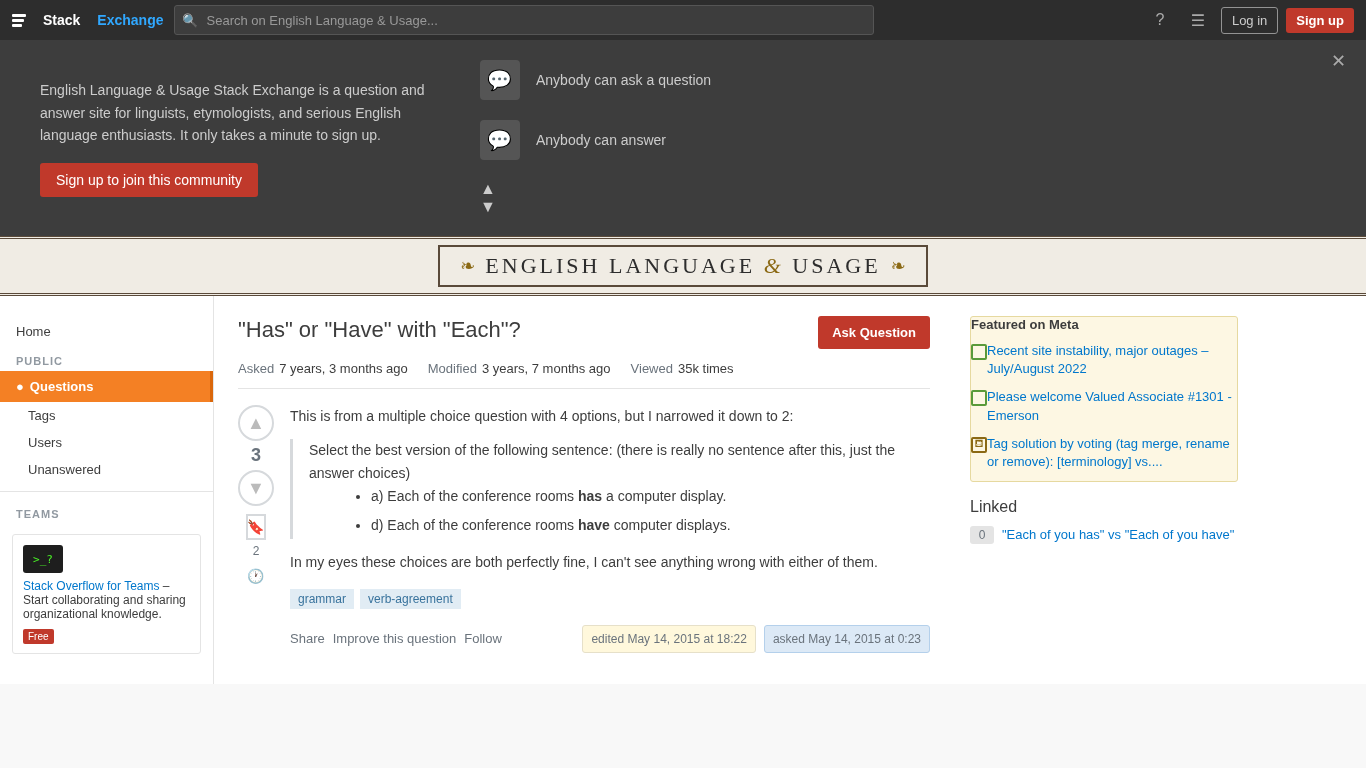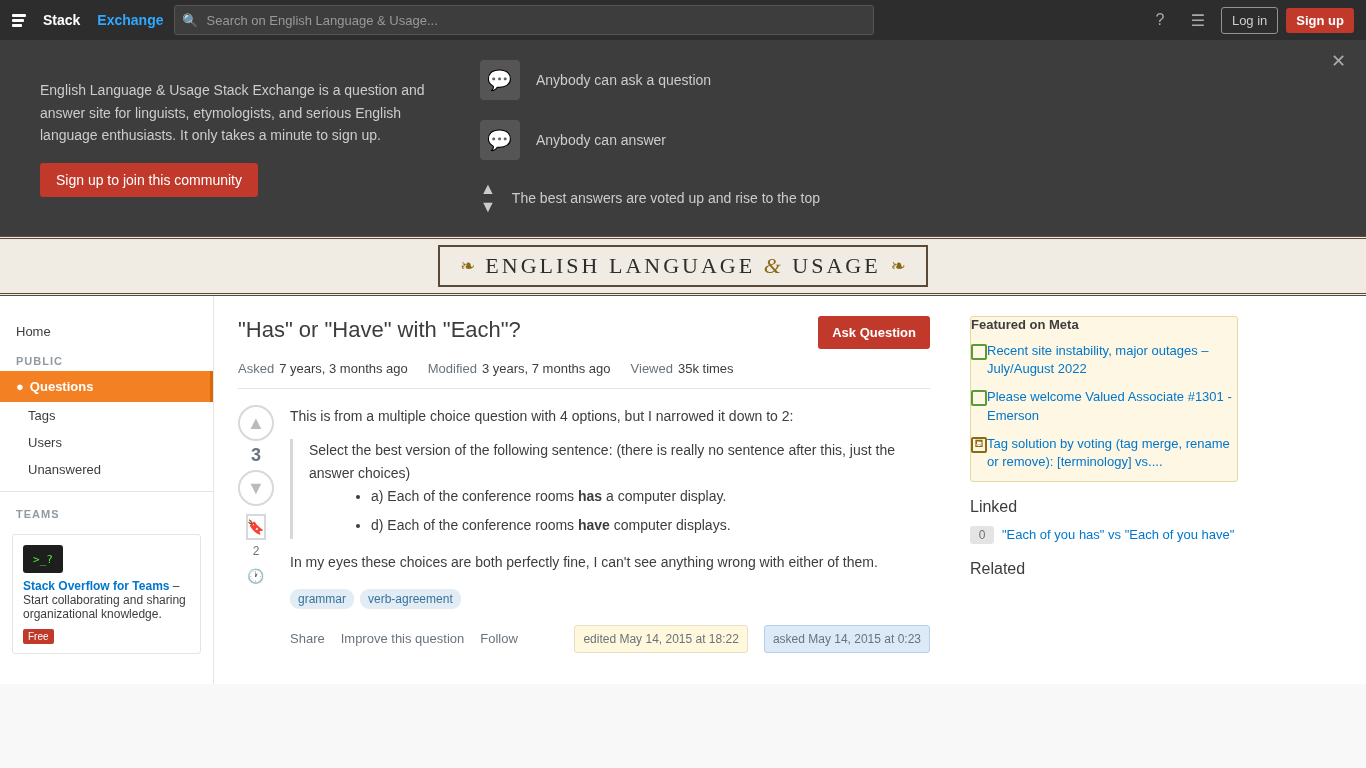--- a/index.html
+++ b/index.html
@@ -247,21 +247,21 @@
     }
     .teams-box {
       margin: 10px 12px;
       border: 1px solid #e4e4e4;
       border-radius: 3px;
       padding: 10px;
       font-size: 12px;
       color: #3d3d3d;
       background: #fff;
     }
-    .teams-box .teams-link { color: #0077cc; font-weight: bold; }
+    .teams-box .teams-link { color: #0077cc; font-weight: normal; }
     .teams-badge {
       background: #c0392b;
       color: #fff;
       font-size: 10px;
       padding: 2px 5px;
       border-radius: 2px;
       margin-right: 4px;
     }
     .teams-terminal {
       width: 40px;
@@ -408,27 +408,27 @@
     .tags-row {
       display: flex;
       gap: 6px;
       margin-top: 16px;
       flex-wrap: wrap;
     }
     .tag {
       background: #e1ecf4;
       color: #39739d;
       padding: 3px 8px;
-      border-radius: 9px;
+      border-radius: 0;
       font-size: 12px;
       cursor: pointer;
     }
     .question-footer {
       display: flex;
-      gap: 16px;
+      gap: 8px;
       margin-top: 16px;
       align-items: center;
       flex-wrap: wrap;
     }
     .footer-link {
       color: #6a737c;
       font-size: 13px;
       cursor: pointer;
     }
     .edited-box {
@@ -560,21 +560,20 @@
     </div>
     <div class="feature-item">
       <div class="feature-icon">💬</div>
       <span>Anybody can answer</span>
     </div>
     <div class="feature-item">
       <div class="vote-icon">
         <span class="vote-up">▲</span>
         <span class="vote-down">▼</span>
       </div>
-      <span>The best answers are voted up and rise to the top</span>
     </div>
   </div>
   <div class="close-btn">✕</div>
 </div>
 
 <div class="site-header">
   <div class="site-title-box">
     <span class="title-deco">❧</span>
     <span class="site-title-text">
       <span>ENGLISH LANGUAGE</span>
@@ -695,16 +694,15 @@
         <span class="meta-link-text">Tag solution by voting (tag merge, rename or remove): [terminology] vs....</span>
       </div>
     </div>
 
     <h3 class="sidebar-section-title">Linked</h3>
     <div class="linked-item">
       <span class="linked-score">0</span>
       <span class="linked-link">"Each of you has" vs "Each of you have"</span>
     </div>
 
-    <h3 class="related-title">Related</h3>
   </aside>
 
 </div>
 
 </body></html>

